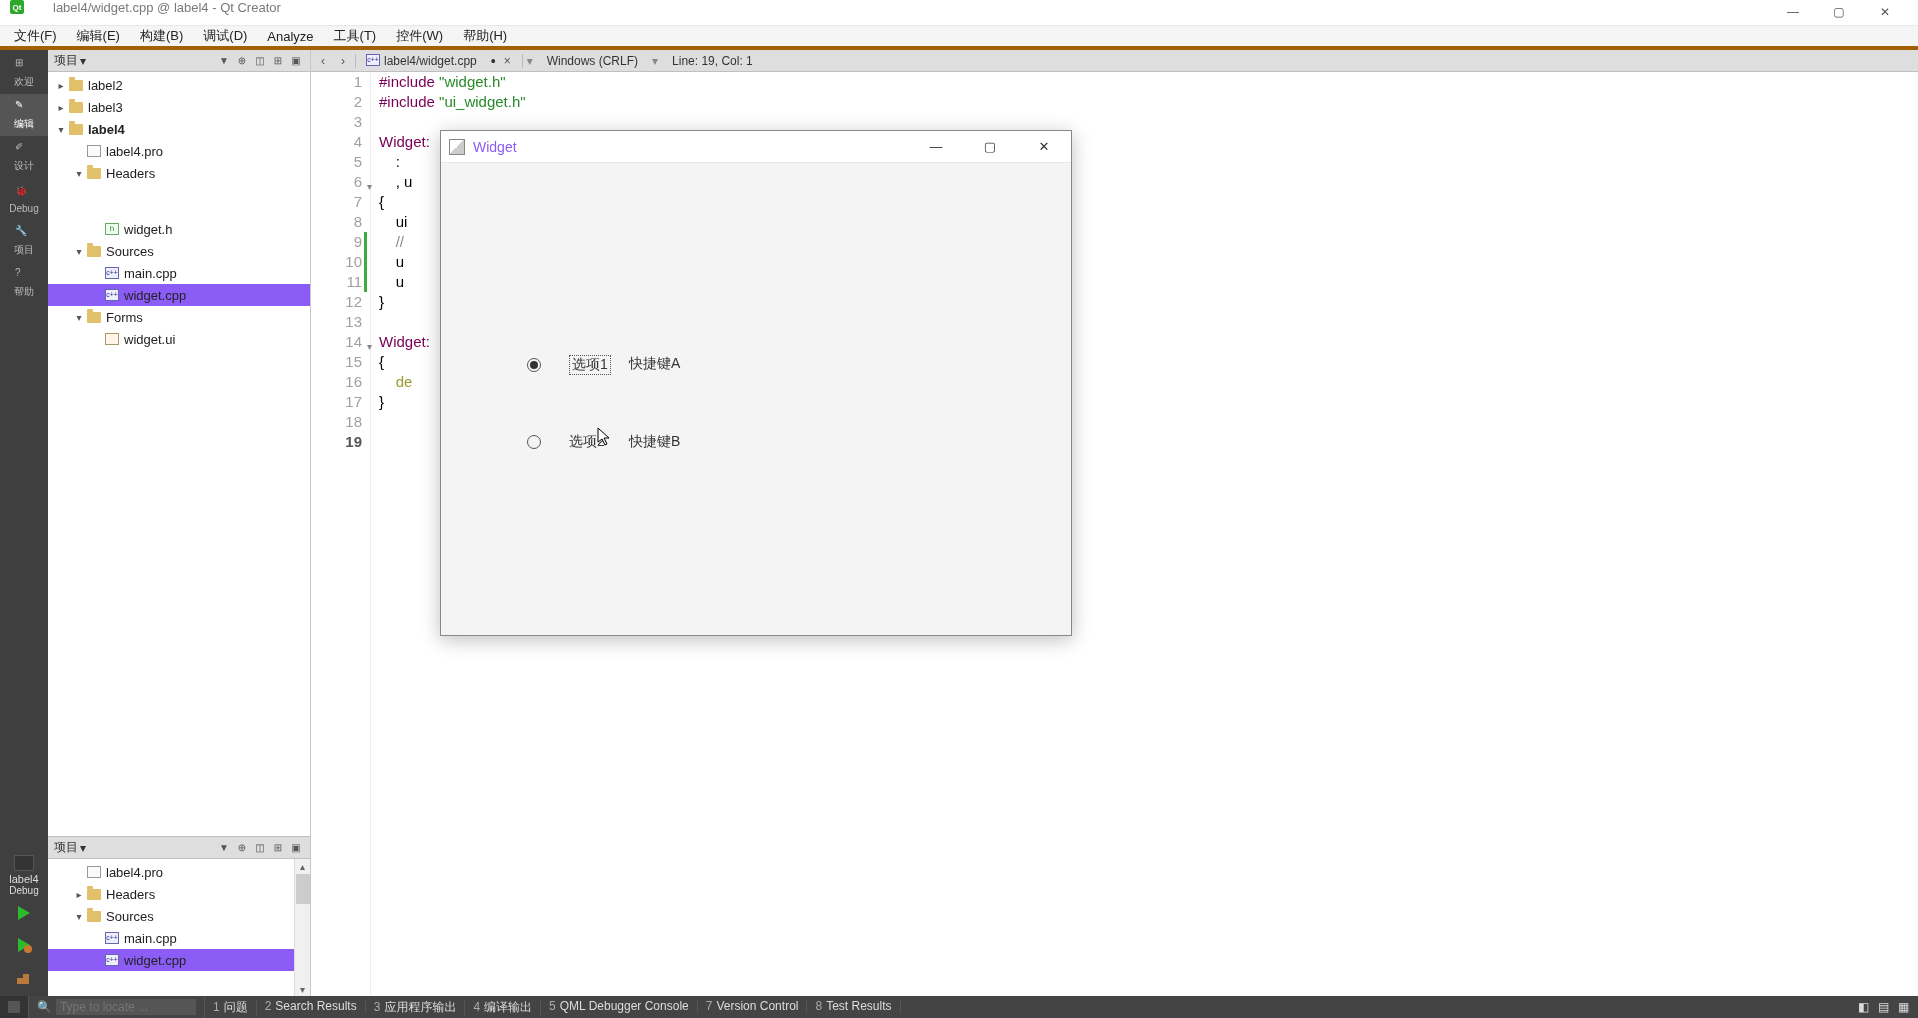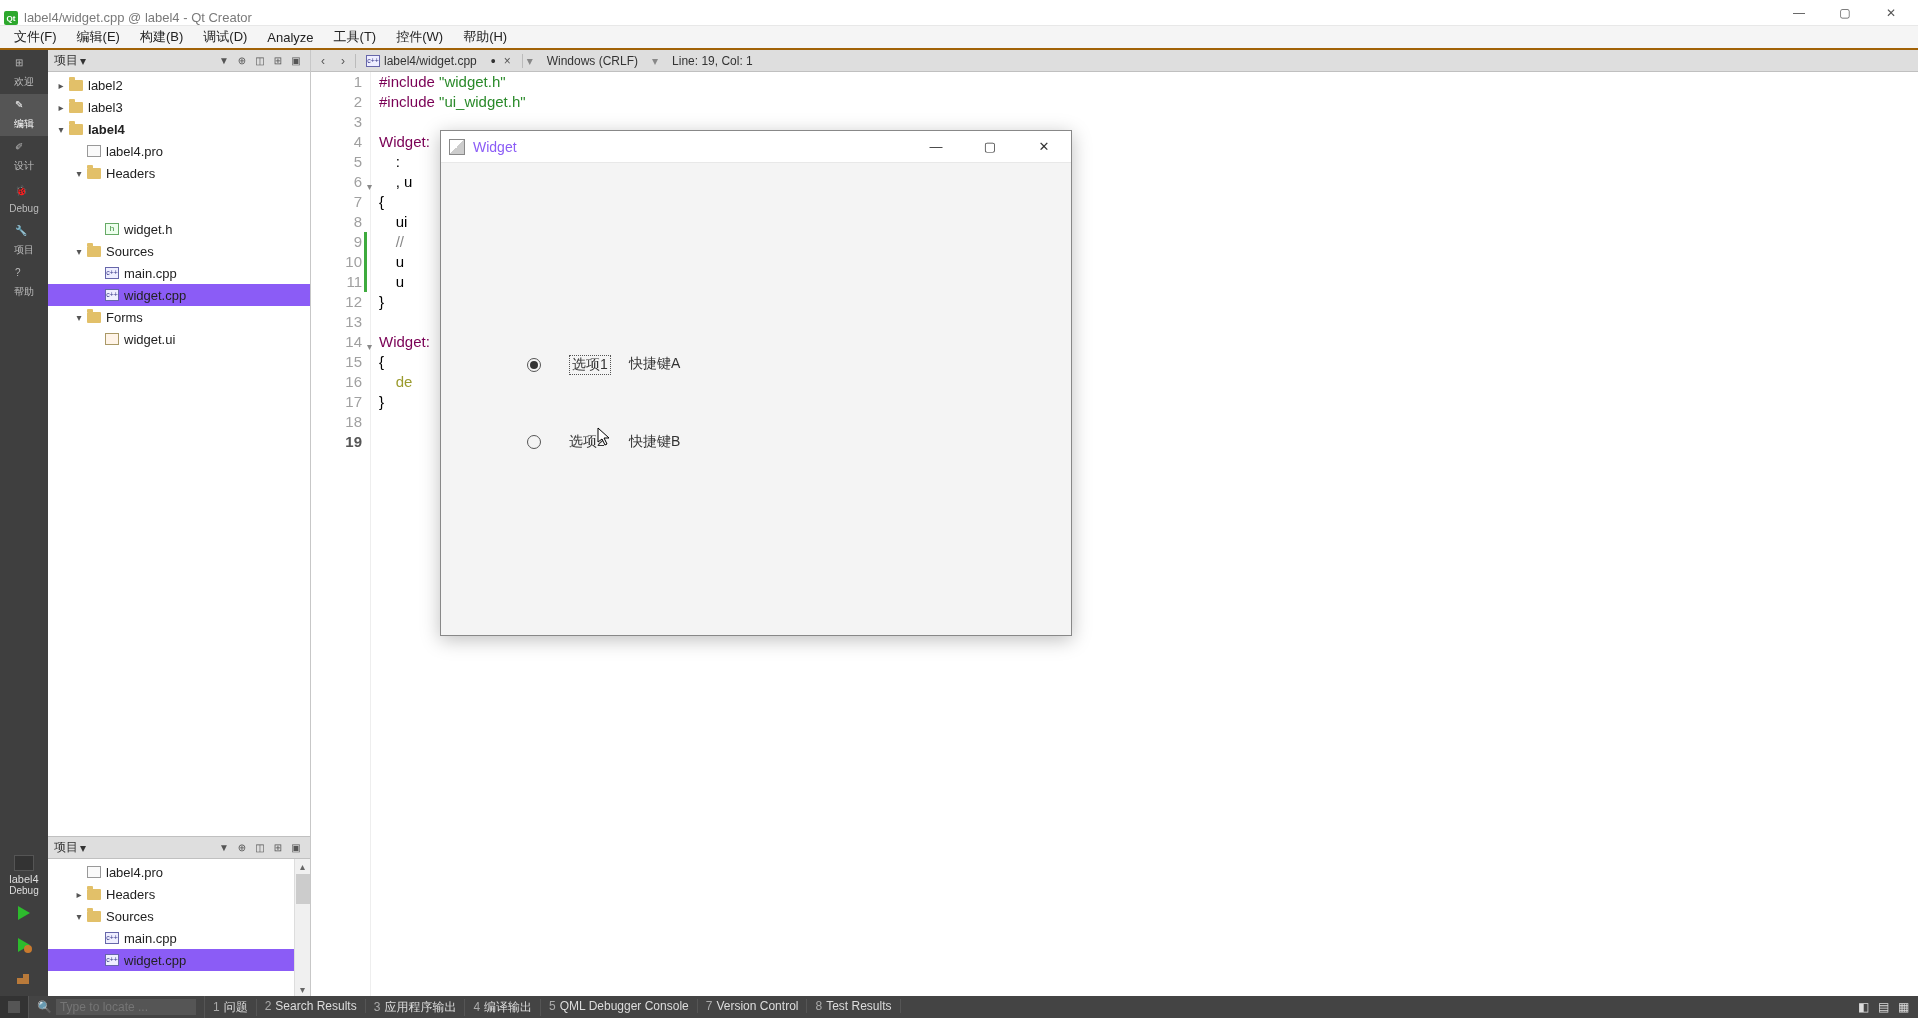--- a/index.html
+++ b/index.html
@@ -1,26 +1,26 @@
 <!DOCTYPE html>
 <html><head>
 <meta charset="utf-8">
 <style>
 * { margin: 0; padding: 0; box-sizing: border-box; font-family: "Segoe UI", Arial, sans-serif; }
 body { width: 1918px; height: 1018px; overflow: hidden; background: #fff; position: relative; }
 
 
-.titlebar { height: 26px; background: #fff; display: flex; align-items: flex-end; padding: 0 4px; border-bottom: 1px solid #e8e8e8; }
+.titlebar { height: 26px; background: #fff; display: flex; align-items: flex-start; padding: 0 10px; border-bottom: 1px solid #e8e8e8; gap: 23px; }
 .titlebar .appicon { width: 14px; height: 14px; background: #2da82d; border-radius: 2px; margin-right: 6px; display: flex; align-items: center; justify-content: center; color: #fff; font-size: 8px; font-weight: bold; }
 .titlebar .title { font-size: 13px; color: #7a7a7a; }
 .titlebar .wincontrols { margin-left: auto; display: flex; }
 .titlebar .wincontrols span { width: 46px; height: 24px; display: flex; align-items: center; justify-content: center; color: #555; font-size: 12px; }
 
 
-.menubar { height: 24px; background: #f5f5f5; display: flex; align-items: center; padding: 0 4px; border-bottom: 2px solid #a16207; }
+.menubar { height: 24px; background: #f5f5f5; display: flex; align-items: center; padding: 0 4px; border-bottom: 4px solid #a16207; }
 .menubar .menu { padding: 2px 10px; font-size: 13px; color: #222; }
 
 
 .mainlayout { display: flex; height: calc(1018px - 26px - 24px - 22px); }
 
 
 .modebar { width: 48px; background: #3f3f3f; display: flex; flex-direction: column; align-items: center; padding-top: 2px; }
 .modebar .mode { width: 48px; height: 42px; display: flex; flex-direction: column; align-items: center; justify-content: center; color: #bbb; font-size: 10px; gap: 2px; }
 .modebar .mode.active { background: #555; color: #fff; }
 .modebar .mode .micon { width: 18px; height: 16px; }
@@ -45,21 +45,21 @@
 .bottompanel { border-top: 1px solid #c0c0c0; }
 .bottompanel .tree { position: relative; }
 .bottompanel .scrollbar { position: absolute; right: 0; top: 0; width: 16px; height: 100%; background: #f0f0f0; border-left: 1px solid #ddd; }
 .bottompanel .scrollbar .thumb { width: 14px; background: #ccc; margin: 1px; height: 30px; }
 .bottompanel .scrollbar .arrow { height: 14px; display: flex; align-items: center; justify-content: center; color: #666; font-size: 10px; }
 
 
 .editor { flex: 1; display: flex; flex-direction: column; background: #fff; }
 .editor-toolbar { height: 22px; background: #dedede; border-bottom: 1px solid #c0c0c0; display: flex; align-items: center; padding: 0 4px; font-size: 12px; color: #333; gap: 4px; }
 .editor-toolbar .navbtn { width: 16px; height: 16px; display: flex; align-items: center; justify-content: center; color: #555; }
-.editor-toolbar .file { display: flex; align-items: center; gap: 4px; padding: 0 6px; }
+.editor-toolbar .file { display: flex; gap: 4px; padding: 0 6px; }
 .editor-toolbar .dirty { font-size: 14px; padding: 0 4px; color: #333; }
 .editor-toolbar .closebtn { width: 14px; color: #555; }
 .editor-toolbar .sep { width: 1px; height: 14px; background: #bbb; }
 .editor-toolbar .symbol { flex: 1; padding: 0 8px; color: #666; }
 .editor-toolbar .status { padding: 0 10px; color: #333; }
 
 .codearea { flex: 1; display: flex; font-family: Consolas, "Courier New", monospace; font-size: 15px; line-height: 20px; background: #fff; }
 .gutter { width: 60px; background: #fff; border-right: 1px solid #eee; text-align: right; padding-right: 8px; color: #a0a0a0; position: relative; }
 .gutter .ln { height: 20px; }
 .gutter .ln.current { font-weight: bold; color: #555; }

